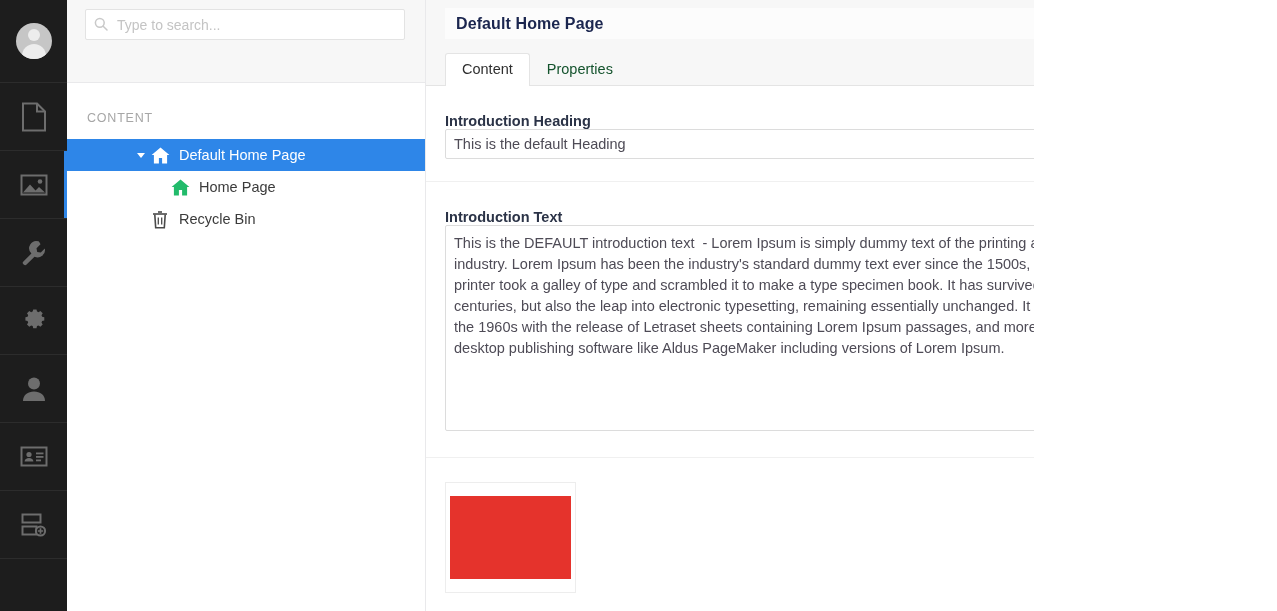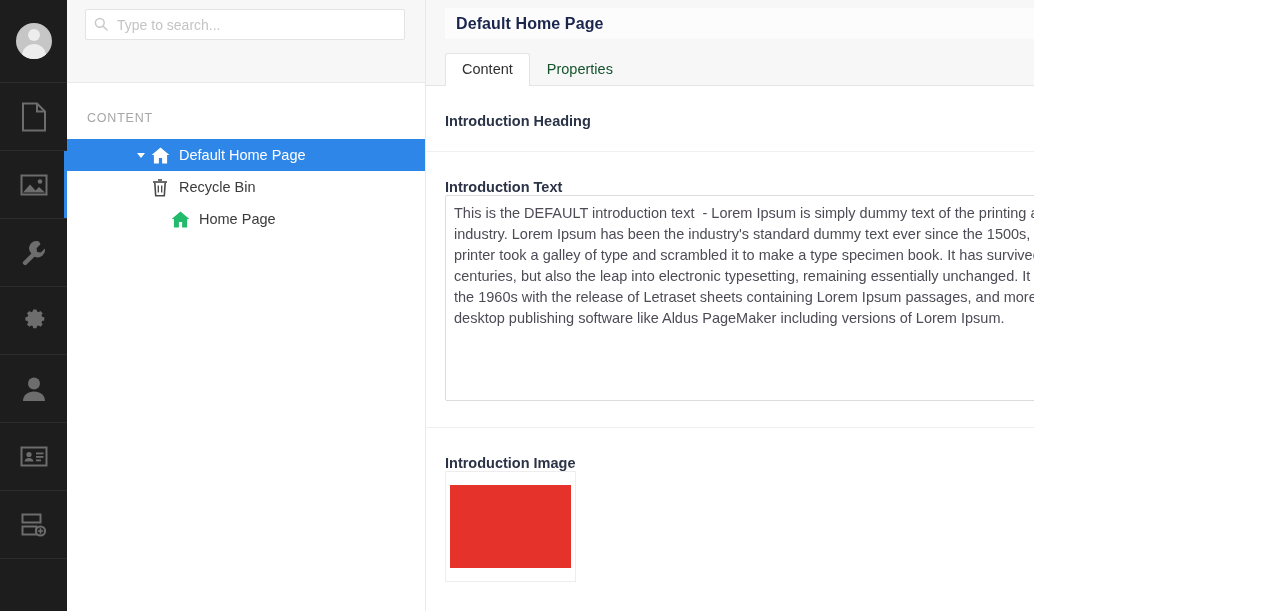--- a/index.html
+++ b/index.html
@@ -402,74 +402,76 @@
           <span class="caret-glyph"></span>
         </span>
         <span class="tree-icon">
           <svg width="19" height="17" viewBox="0 0 19 17">
             <path d="M9.5 0.6L0.6 8.1h2.3v8.3h5V11h3.2v5.4h5V8.1h2.3z" fill="#ffffff"></path>
           </svg>
         </span>
         <span class="tree-label">Default Home Page</span>
       </div>
 
+      <div class="tree-row depth1">
+        <span class="tree-caret"></span>
+        <span class="tree-icon">
+          <svg width="19" height="17" viewBox="0 0 19 17">
+            <path d="M9.5 0.6L0.6 8.1h2.3v8.3h5V11h3.2v5.4h5V8.1h2.3z" fill="#22bb6b"></path>
+          </svg>
+        </span>
+        <span class="tree-label">Home Page</span>
+      </div>
+
       <div class="tree-row depth0">
         <span class="tree-caret"></span>
         <span class="tree-icon">
           <svg width="16" height="19" viewBox="0 0 16 19" fill="none">
             <path d="M1 4h14" stroke="#4a4a4a" stroke-width="1.6"></path>
             <path d="M6 2h4" stroke="#4a4a4a" stroke-width="1.6"></path>
             <path d="M2.8 4.6l.9 13.1h8.6l.9-13.1" stroke="#4a4a4a" stroke-width="1.6" fill="none"></path>
             <path d="M6.3 7.5v7M9.7 7.5v7" stroke="#4a4a4a" stroke-width="1.3"></path>
           </svg>
         </span>
         <span class="tree-label">Recycle Bin</span>
       </div>
 
-      <div class="tree-row depth1">
-        <span class="tree-caret"></span>
-        <span class="tree-icon">
-          <svg width="19" height="17" viewBox="0 0 19 17">
-            <path d="M9.5 0.6L0.6 8.1h2.3v8.3h5V11h3.2v5.4h5V8.1h2.3z" fill="#22bb6b"></path>
-          </svg>
-        </span>
-        <span class="tree-label">Home Page</span>
-      </div>
-
     </div>
   </div>
 
   <div class="editor">
 
     <div class="editor-header">
       <div class="name-field">
         <span class="name-text">Default Home Page</span>
       </div>
 
       <div class="tabs">
         <div class="tab active">Content</div>
         <div class="tab">Properties</div>
       </div>
     </div>
 
     <div class="editor-body">
 
       <div class="prop">
         <div class="prop-label">Introduction Heading</div>
+        <div class="prop-control">
+          <input class="text-input" type="text" value="This is the default Heading" style="">
+        </div>
       </div>
 
       <div class="prop">
         <div class="prop-label">Introduction Text</div>
         <div class="prop-control">
           <textarea class="text-area" style="">This is the DEFAULT introduction text  - Lorem Ipsum is simply dummy text of the printing and typesetting industry. Lorem Ipsum has been the industry's standard dummy text ever since the 1500s, when an unknown printer took a galley of type and scrambled it to make a type specimen book. It has survived not only five centuries, but also the leap into electronic typesetting, remaining essentially unchanged. It was popularised in the 1960s with the release of Letraset sheets containing Lorem Ipsum passages, and more recently with desktop publishing software like Aldus PageMaker including versions of Lorem Ipsum.</textarea>
         </div>
       </div>
 
       <div class="prop prop-image">
-        <div class="prop-label">Introduction Image</div>
         <div class="prop-control">
           <div class="image-frame">
             <div class="image-swatch" style="background: rgb(229, 51, 44);"></div>
           </div>
         </div>
       </div>
 
       <div class="prop-spacer"></div>
     </div>
   </div>

